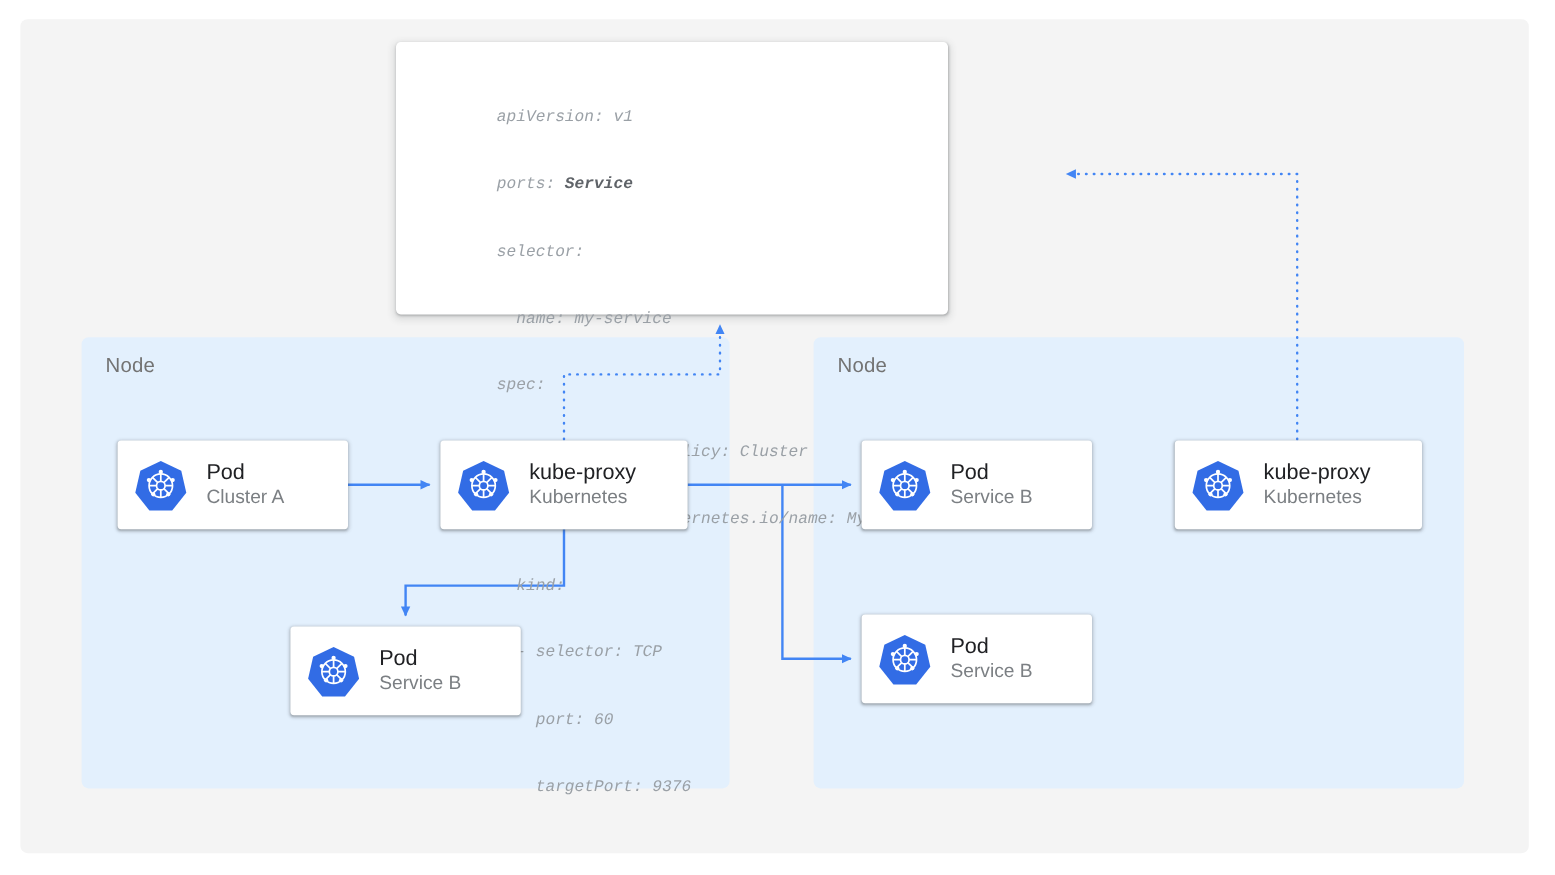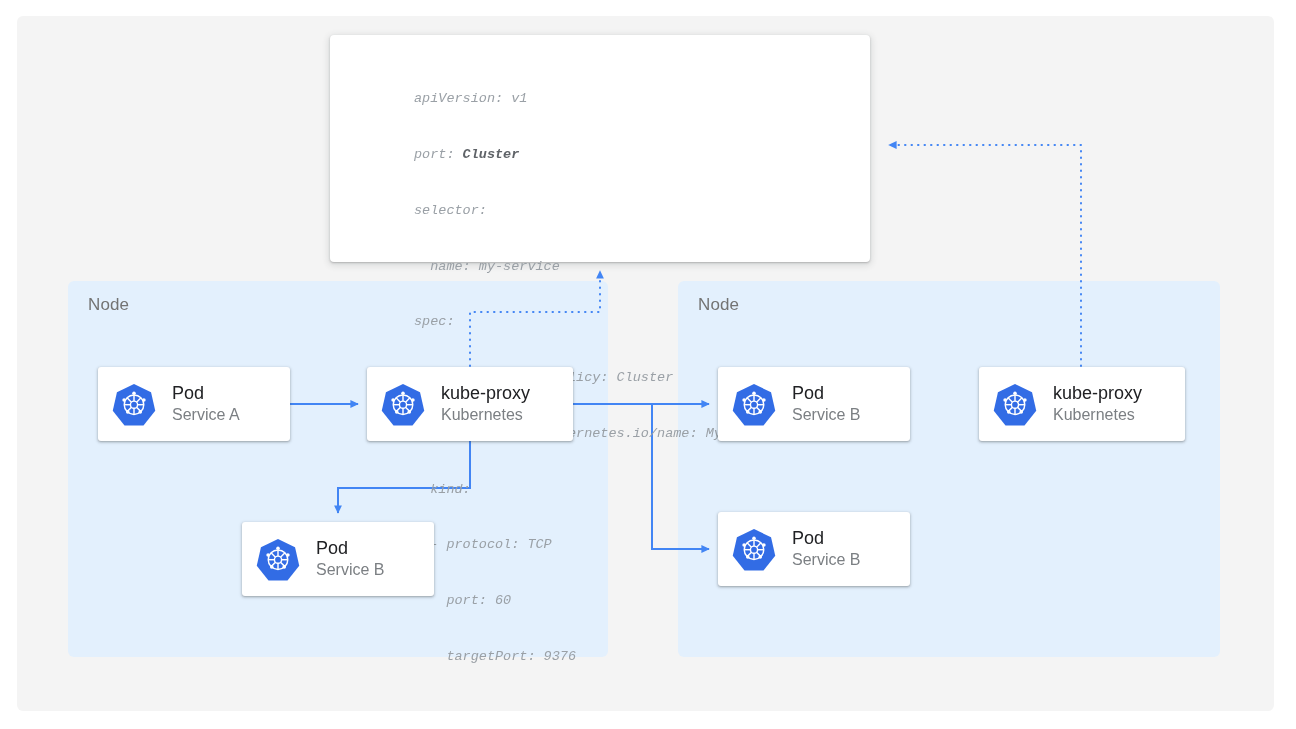--- a/index.html
+++ b/index.html
@@ -83,21 +83,21 @@
   .card.kube-proxy-left    { left: 367px; top: 367px; width: 206px; height: 74px; }
   .card.pod-service-b-left { left: 242px; top: 522px; width: 192px; height: 74px; }
   .card.pod-service-b-r1   { left: 718px; top: 367px; width: 192px; height: 74px; }
   .card.pod-service-b-r2   { left: 718px; top: 512px; width: 192px; height: 74px; }
   .card.kube-proxy-right   { left: 979px; top: 367px; width: 206px; height: 74px; }
   
   .yaml-box {
     position: absolute;
     left: 330px;
     top: 35px;
-    width: 540px;
+    width: 460px;
     height: 227px;
     background: #ffffff;
     border-radius: 4px;
     box-shadow: 0 1px 2px rgba(60,64,67,.30), 0 2px 6px 2px rgba(60,64,67,.12);
     box-sizing: border-box;
     padding: 18px 0 0 0;
   }
   .yaml-code {
     font-family: "Liberation Mono", "DejaVu Sans Mono", monospace;
     font-style: italic;
@@ -158,28 +158,28 @@
     <path d="M652,404 L652,549 L709,549" stroke="#4285f4" stroke-width="2" fill="none" stroke-linejoin="miter" marker-end="url(#arrow-right)"></path>
 
     <path d="M470,366 L470,312 L600,312 L600,271" stroke="#4285f4" stroke-width="2" fill="none" stroke-linecap="round" stroke-dasharray="0.5 6" stroke-linejoin="miter" marker-end="url(#arrow-up)"></path>
 
     <path d="M1081,366 L1081,145 L889,145" stroke="#4285f4" stroke-width="2" fill="none" stroke-linecap="round" stroke-dasharray="0.5 6" stroke-linejoin="miter" marker-end="url(#arrow-left)"></path>
   </svg>
 
   <div class="yaml-box">
     <div class="yaml-code">
       <div class="yaml-line">apiVersion: v1</div>
-      <div class="yaml-line"><span>port: </span><span class="bold">Cluster</span></div>
+      <div class="yaml-line"><span>ports: </span><span class="bold">Service</span></div>
       <div class="yaml-line">selector:</div>
       <div class="yaml-line">  name: my-service</div>
       <div class="yaml-line">spec:</div>
       <div class="yaml-line bold">  internalTrafficPolicy: Cluster</div>
       <div class="yaml-line">  selector: app.kubernetes.io/name: MyApp</div>
       <div class="yaml-line">  kind:</div>
-      <div class="yaml-line">  - protocol: TCP</div>
+      <div class="yaml-line">  - selector: TCP</div>
       <div class="yaml-line">    port: 60</div>
       <div class="yaml-line">    targetPort: 9376</div>
     </div>
   </div>
 
   <div class="card pod-service-a">
     <svg class="k8s-logo" viewBox="0 0 64 64" xmlns="http://www.w3.org/2000/svg">
       <polygon points="32,3 56.8,14.9 62.9,41.7 45.8,63.2 18.2,63.2 1.1,41.7 7.2,14.9" fill="#326ce5"></polygon>
       <g fill="none" stroke="#ffffff" stroke-width="2.1">
         <circle cx="32" cy="33" r="14.2"></circle>
@@ -194,21 +194,21 @@
         <line x1="28.3" y1="36.7" x2="21.9" y2="43.1"></line>
       </g>
       <circle cx="32" cy="16.4" r="2.6" fill="#ffffff"></circle>
       <circle cx="46.4" cy="26.3" r="2.6" fill="#ffffff"></circle>
       <circle cx="41.1" cy="43.5" r="2.6" fill="#ffffff"></circle>
       <circle cx="22.9" cy="43.5" r="2.6" fill="#ffffff"></circle>
       <circle cx="17.6" cy="26.3" r="2.6" fill="#ffffff"></circle>
     </svg>
     <div class="card-text">
       <div class="card-title">Pod</div>
-      <div class="card-sub">Service A</div>
+      <div class="card-sub">Cluster A</div>
     </div>
   </div>
 
   <div class="card kube-proxy-left">
     <svg class="k8s-logo" viewBox="0 0 64 64" xmlns="http://www.w3.org/2000/svg">
       <polygon points="32,3 56.8,14.9 62.9,41.7 45.8,63.2 18.2,63.2 1.1,41.7 7.2,14.9" fill="#326ce5"></polygon>
       <g fill="none" stroke="#ffffff" stroke-width="2.1">
         <circle cx="32" cy="33" r="14.2"></circle>
         <circle cx="32" cy="33" r="5.2"></circle>
         <line x1="32" y1="18.8" x2="32" y2="27.8"></line>

